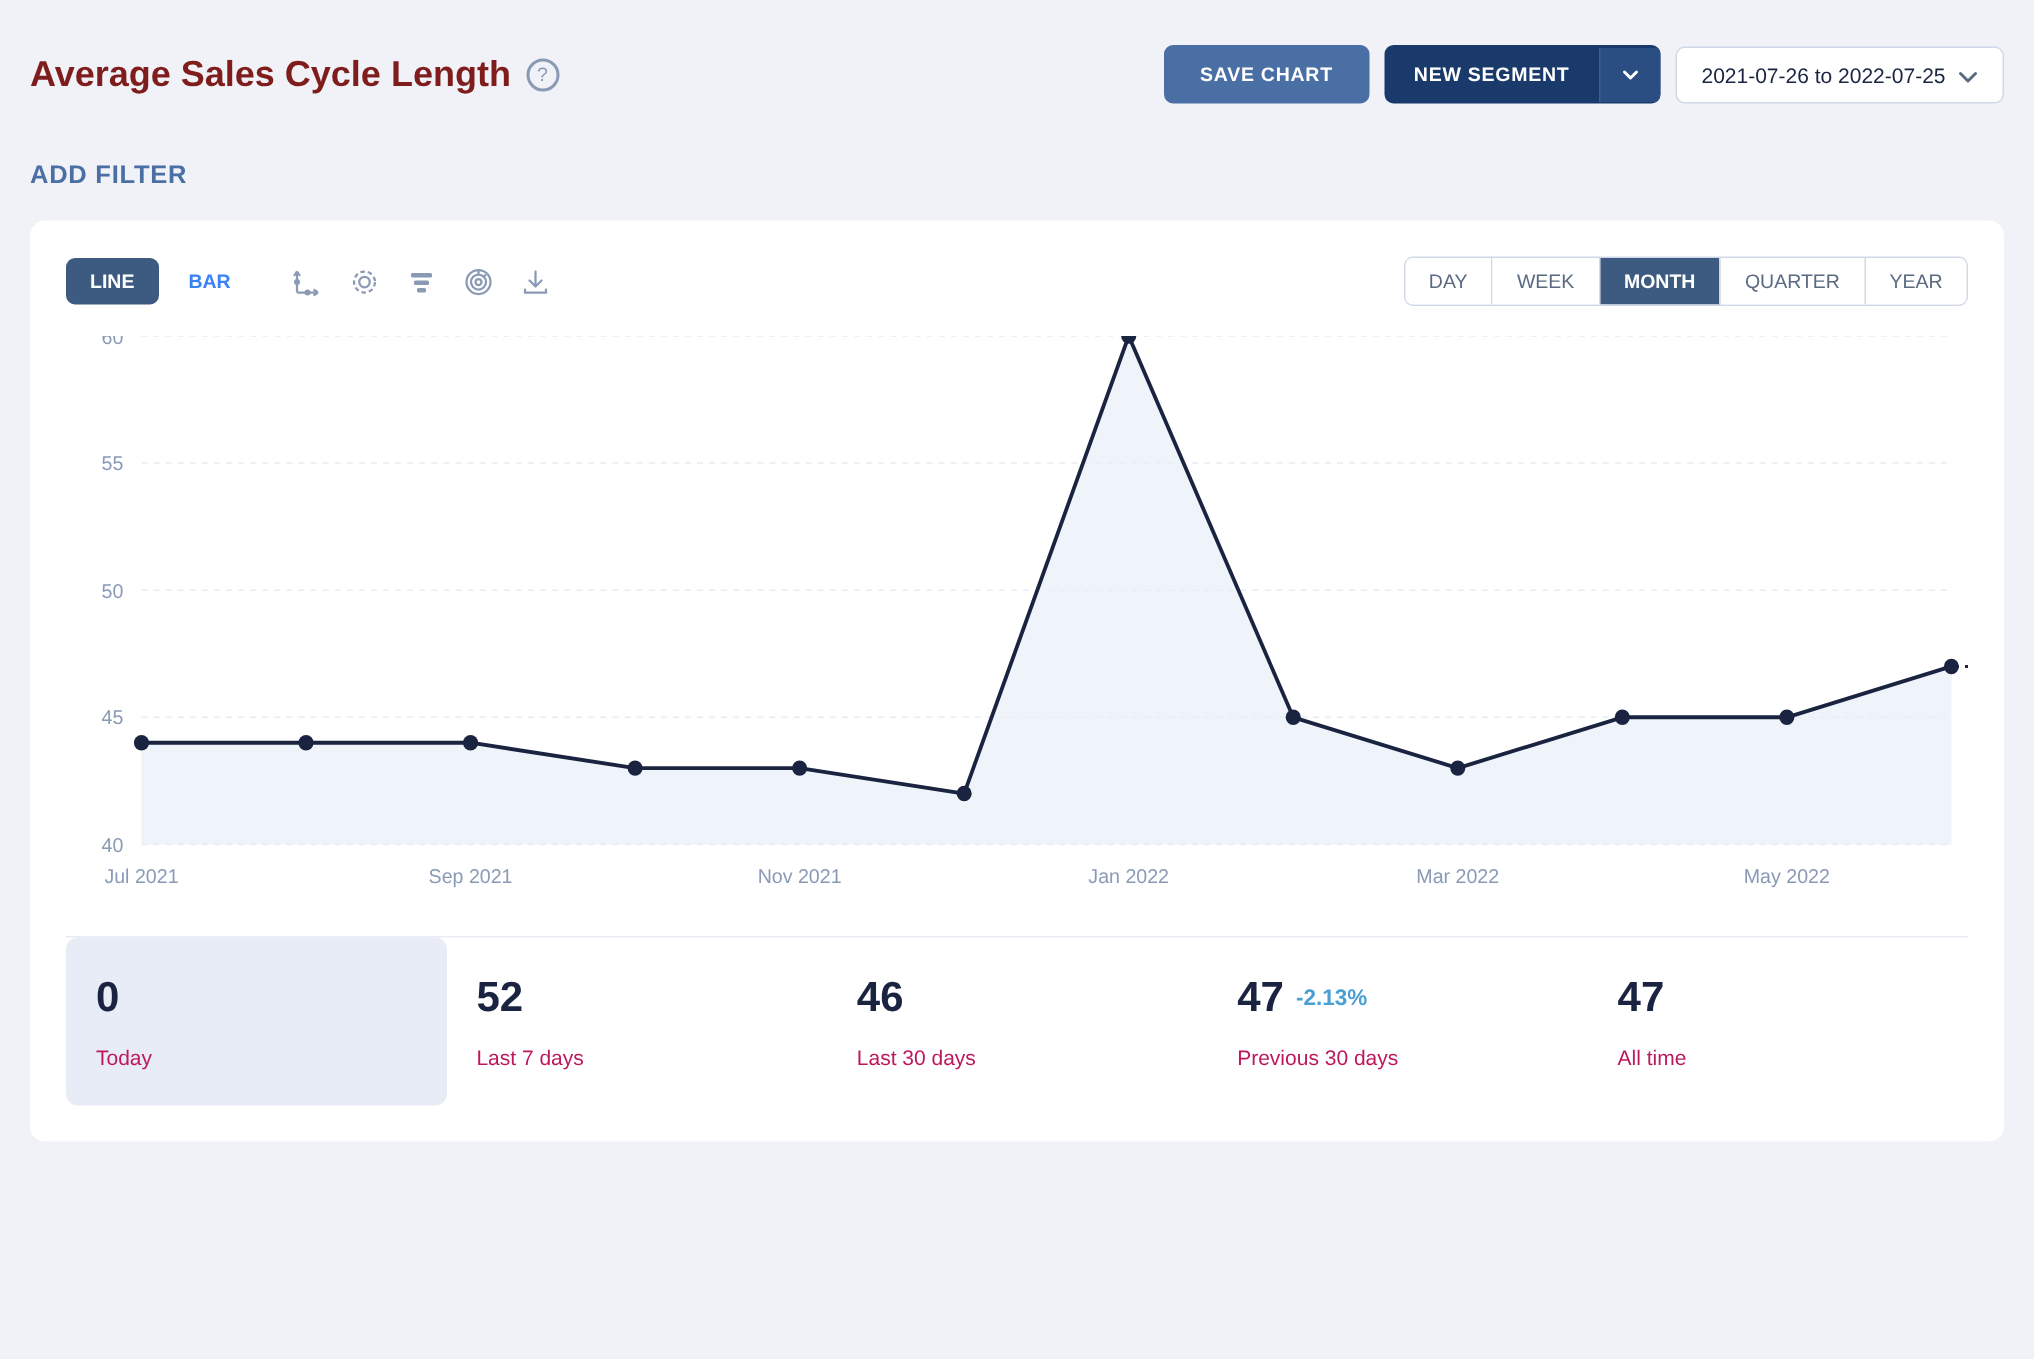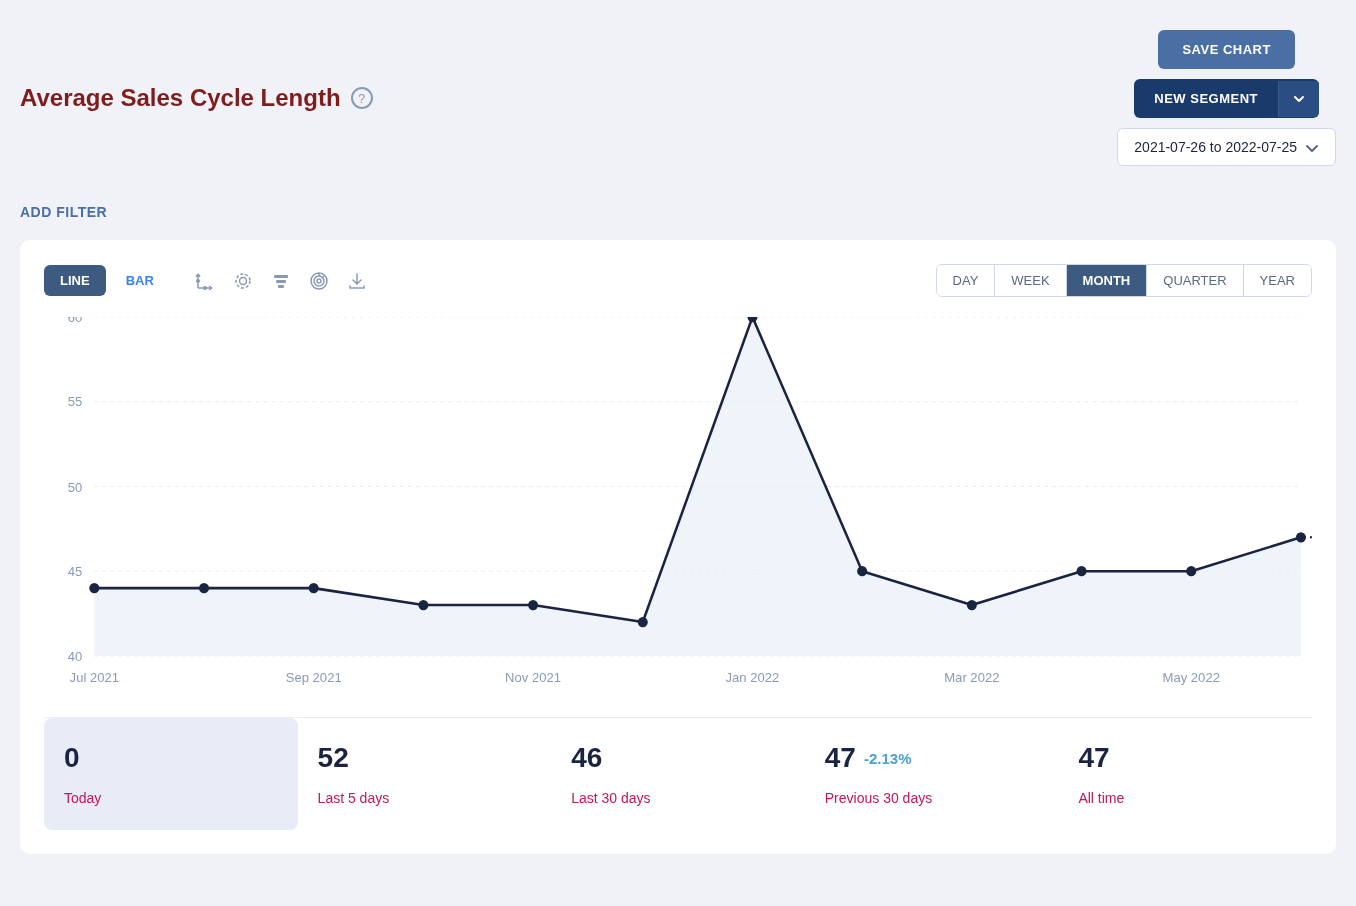--- a/index.html
+++ b/index.html
@@ -40,21 +40,20 @@
       align-items: center;
       justify-content: center;
       color: #8a9ab5;
       font-size: 13px;
       cursor: pointer;
     }
     .header-actions {
       display: flex;
       align-items: center;
       gap: 10px;
-      flex-direction: column;
     }
     .btn-save-chart {
       background: #4a6fa5;
       color: white;
       border: none;
       padding: 12px 24px;
       border-radius: 6px;
       font-size: 13px;
       font-weight: 700;
       letter-spacing: 0.5px;
@@ -92,21 +91,21 @@
       background: white;
       border: 1px solid #d0d8e8;
       border-radius: 6px;
       padding: 10px 16px;
       font-size: 14px;
       color: #1a2340;
       cursor: pointer;
     }
     .add-filter {
       color: #4a6fa5;
-      font-size: 14px;
+      font-size: 17px;
       font-weight: 700;
       letter-spacing: 0.5px;
       text-transform: uppercase;
       cursor: pointer;
       margin-bottom: 20px;
       display: inline-block;
       margin-top: 12px;
     }
     .chart-card {
       background: white;
@@ -374,21 +373,21 @@
       <div class="stat-item highlighted">
         <div class="stat-value">
           <span>0</span>
         </div>
         <div class="stat-label">Today</div>
       </div>
       <div class="stat-item">
         <div class="stat-value">
           <span>52</span>
         </div>
-        <div class="stat-label">Last 5 days</div>
+        <div class="stat-label">Last 7 days</div>
       </div>
       <div class="stat-item">
         <div class="stat-value">
           <span>46</span>
         </div>
         <div class="stat-label">Last 30 days</div>
       </div>
       <div class="stat-item">
         <div class="stat-value">
           <span>47</span>

